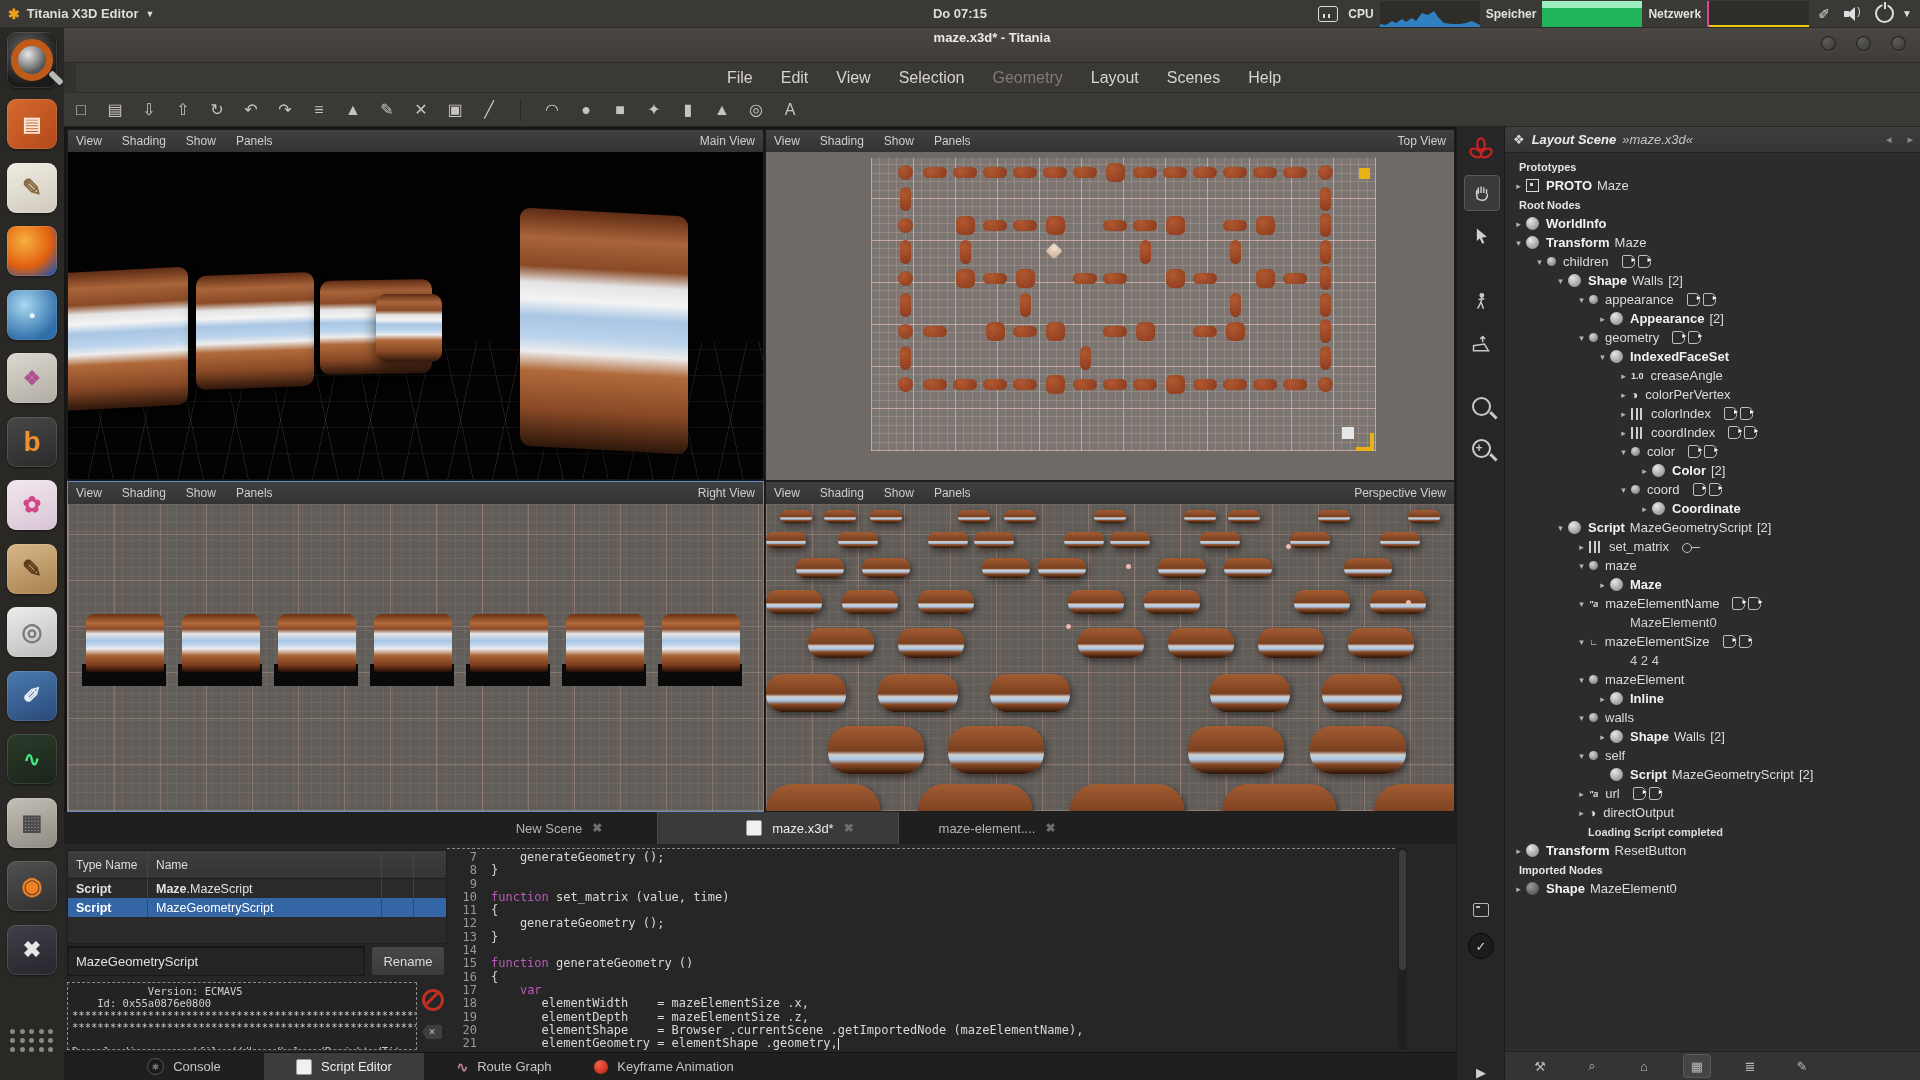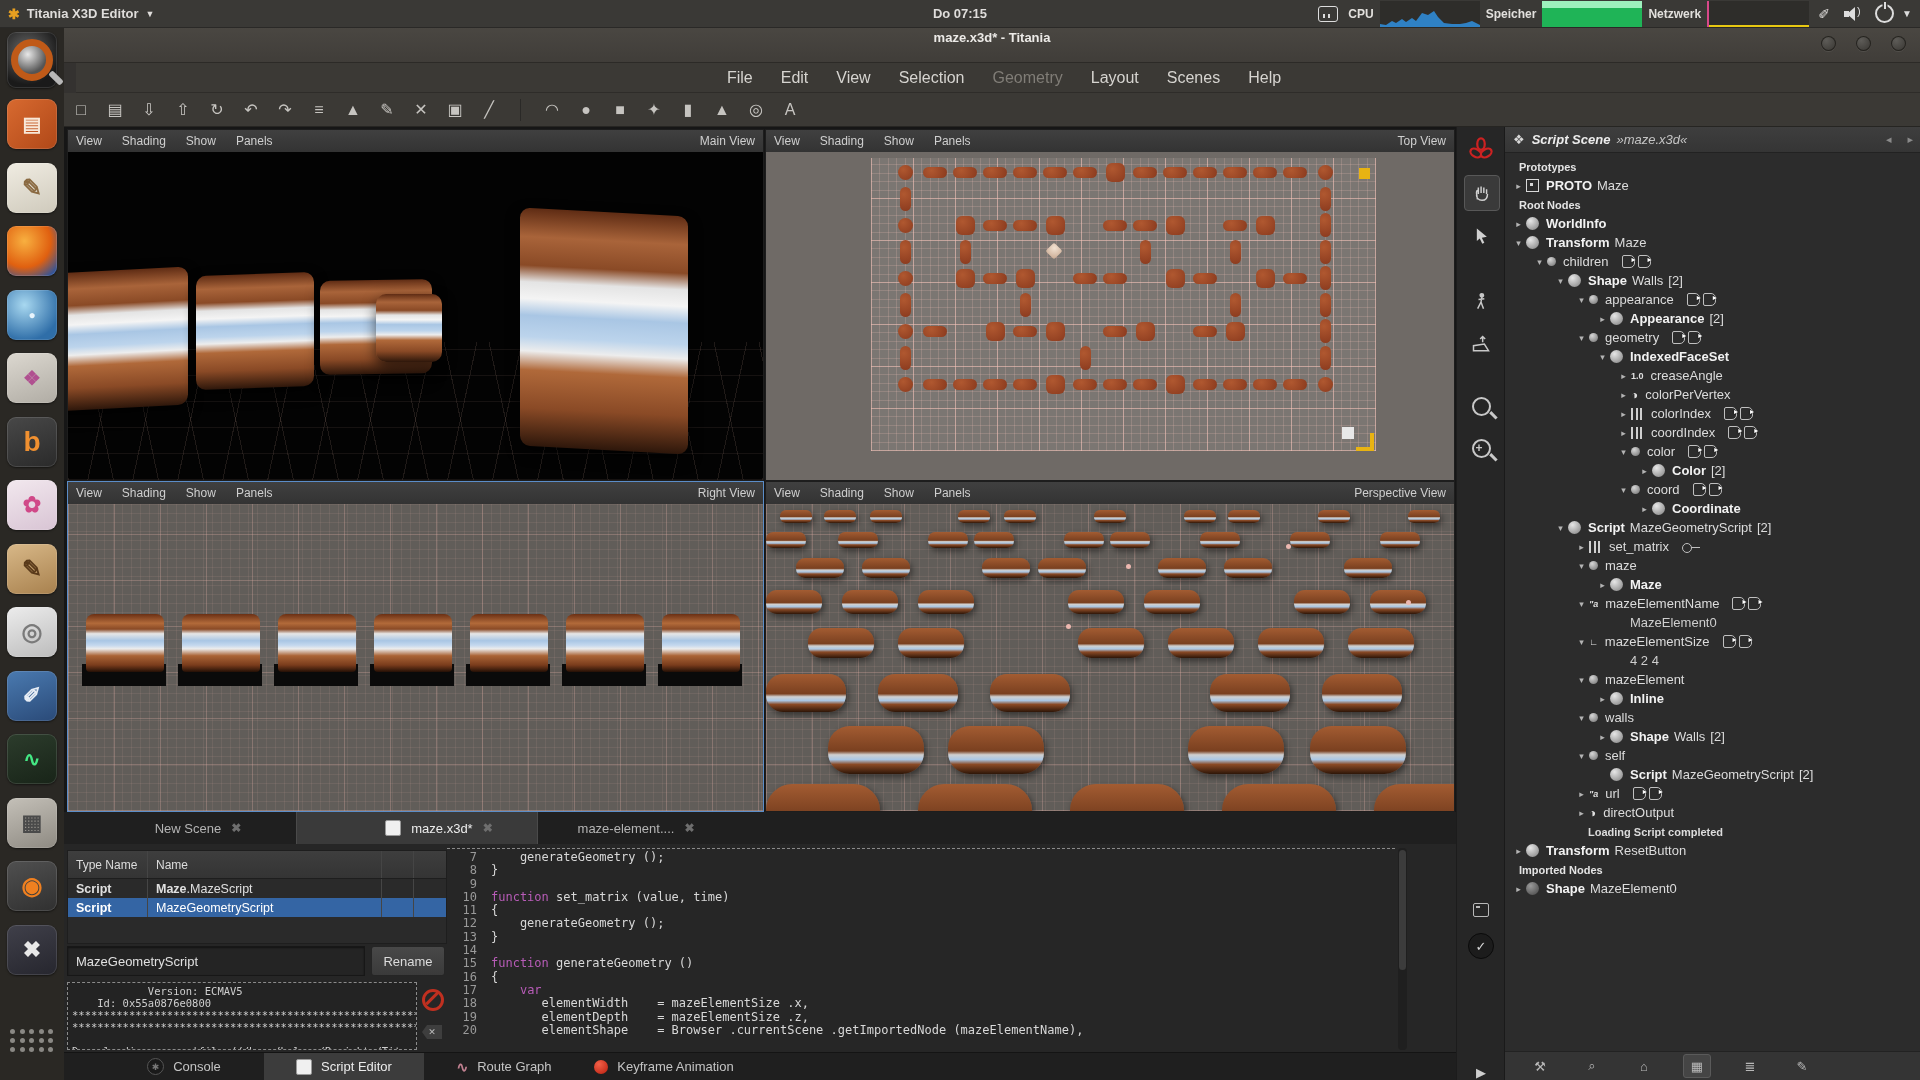--- a/index.html
+++ b/index.html
@@ -159,21 +159,21 @@
   .thdr{height:19px;display:flex;align-items:center;font-size:11px;font-weight:bold;color:#e4e4e4;padding-left:14px;}
   .tval{height:19px;display:flex;align-items:center;font-size:13px;color:#cfcfcf;}
   .tnote{height:19px;display:flex;align-items:center;font-size:11px;font-weight:bold;color:#dcdcdc;}
   #outline-foot{position:absolute;left:0;bottom:0;right:0;height:28px;background:#343434;border-top:1px solid #222;
     display:flex;align-items:center;padding-left:22px;gap:26px;}
   .foot-icon{width:26px;height:22px;display:flex;align-items:center;justify-content:center;color:#b8b8b8;font-size:13px;}
   .foot-icon.active{background:#454545;border:1px solid #5a5a5a;border-radius:3px;}
 
   
   #bottom{position:absolute;left:0;top:785px;width:1392px;height:268px;background:#262626;}
-  #btabs{position:absolute;left:0;top:0;width:100%;height:32px;background:#1f1f1f;display:flex;padding-left:36px;box-sizing:border-box;}
+  #btabs{position:absolute;left:0;top:0;width:100%;height:32px;background:#1f1f1f;display:flex;padding-left:36px;box-sizing:border-box;justify-content:center;}
   .btab{width:196px;height:32px;display:flex;align-items:center;justify-content:center;gap:10px;
     font-size:13px;color:#b4b4b4;}
   .btab.active{background:#3a3a3a;color:#ececec;border-left:1px solid #4a4a4a;border-right:1px solid #4a4a4a;padding-left:44px;}
   .fileicon{width:14px;height:14px;background:#f0f0f0;border:1px solid #999;border-radius:2px;}
   .btab .x{color:#6e6e6e;font-weight:bold;font-size:12px;}
   #bcontent{position:absolute;left:0;top:32px;right:0;bottom:28px;}
   
   #ntable{position:absolute;left:3px;top:6px;width:378px;height:92px;background:#2a2a2a;border:1px solid #1e1e1e;}
   .nth{display:flex;height:27px;background:linear-gradient(180deg,#3e3e3e,#343434);border-bottom:1px solid #1e1e1e;
     font-size:12px;color:#dcdcdc;align-items:center;}
@@ -627,21 +627,21 @@
           <span class="checkcirc">✓</span>
         </div>
       <div class="strip-btn" style="top:928px;">
           <span class="strip-arrow">▶</span>
         </div>
     </div>
 
     <div id="outline">
       <div id="outline-head">
         <span class="pin">❖</span>
-        <span class="t1">Script Scene</span>
+        <span class="t1">Layout Scene</span>
         <span class="t2">»maze.x3d«</span>
         <span id="outline-nav">
           <span>◂</span>
           <span>▸</span>
         </span>
       </div>
       <div id="tree">
           <div class="thdr">Prototypes</div>
           <div class="trow" style="padding-left: 6px;">
             <span class="exp">▸</span>
@@ -1003,20 +1003,21 @@
             <div class="cline"><span class="cnum">11</span><span class="ctext">{</span></div>
             <div class="cline"><span class="cnum">12</span><span class="ctext">    generateGeometry ();</span></div>
             <div class="cline"><span class="cnum">13</span><span class="ctext">}</span></div>
             <div class="cline"><span class="cnum">14</span><span class="ctext"></span></div>
             <div class="cline"><span class="cnum">15</span><span class="ctext"><span class="kw">function</span> generateGeometry ()</span></div>
             <div class="cline"><span class="cnum">16</span><span class="ctext">{</span></div>
             <div class="cline"><span class="cnum">17</span><span class="ctext">    <span class="kw">var</span></span></div>
             <div class="cline"><span class="cnum">18</span><span class="ctext">       elementWidth    = mazeElementSize .x,</span></div>
             <div class="cline"><span class="cnum">19</span><span class="ctext">       elementDepth    = mazeElementSize .z,</span></div>
             <div class="cline"><span class="cnum">20</span><span class="ctext">       elementShape    = Browser .currentScene .getImportedNode (mazeElementName),</span></div>
+            <div class="cline"><span class="cnum">21</span><span class="ctext">       elementGeometry = elementShape .geometry,<span class="cursor"></span></span></div>
           </div>
         <div id="code-scroll"></div>
       </div>
 
       <div id="bbar">
           <div class="bbtab">
             <span class="gear">✱</span>
             <span>Console</span>
           </div>
           <div class="bbtab active">

